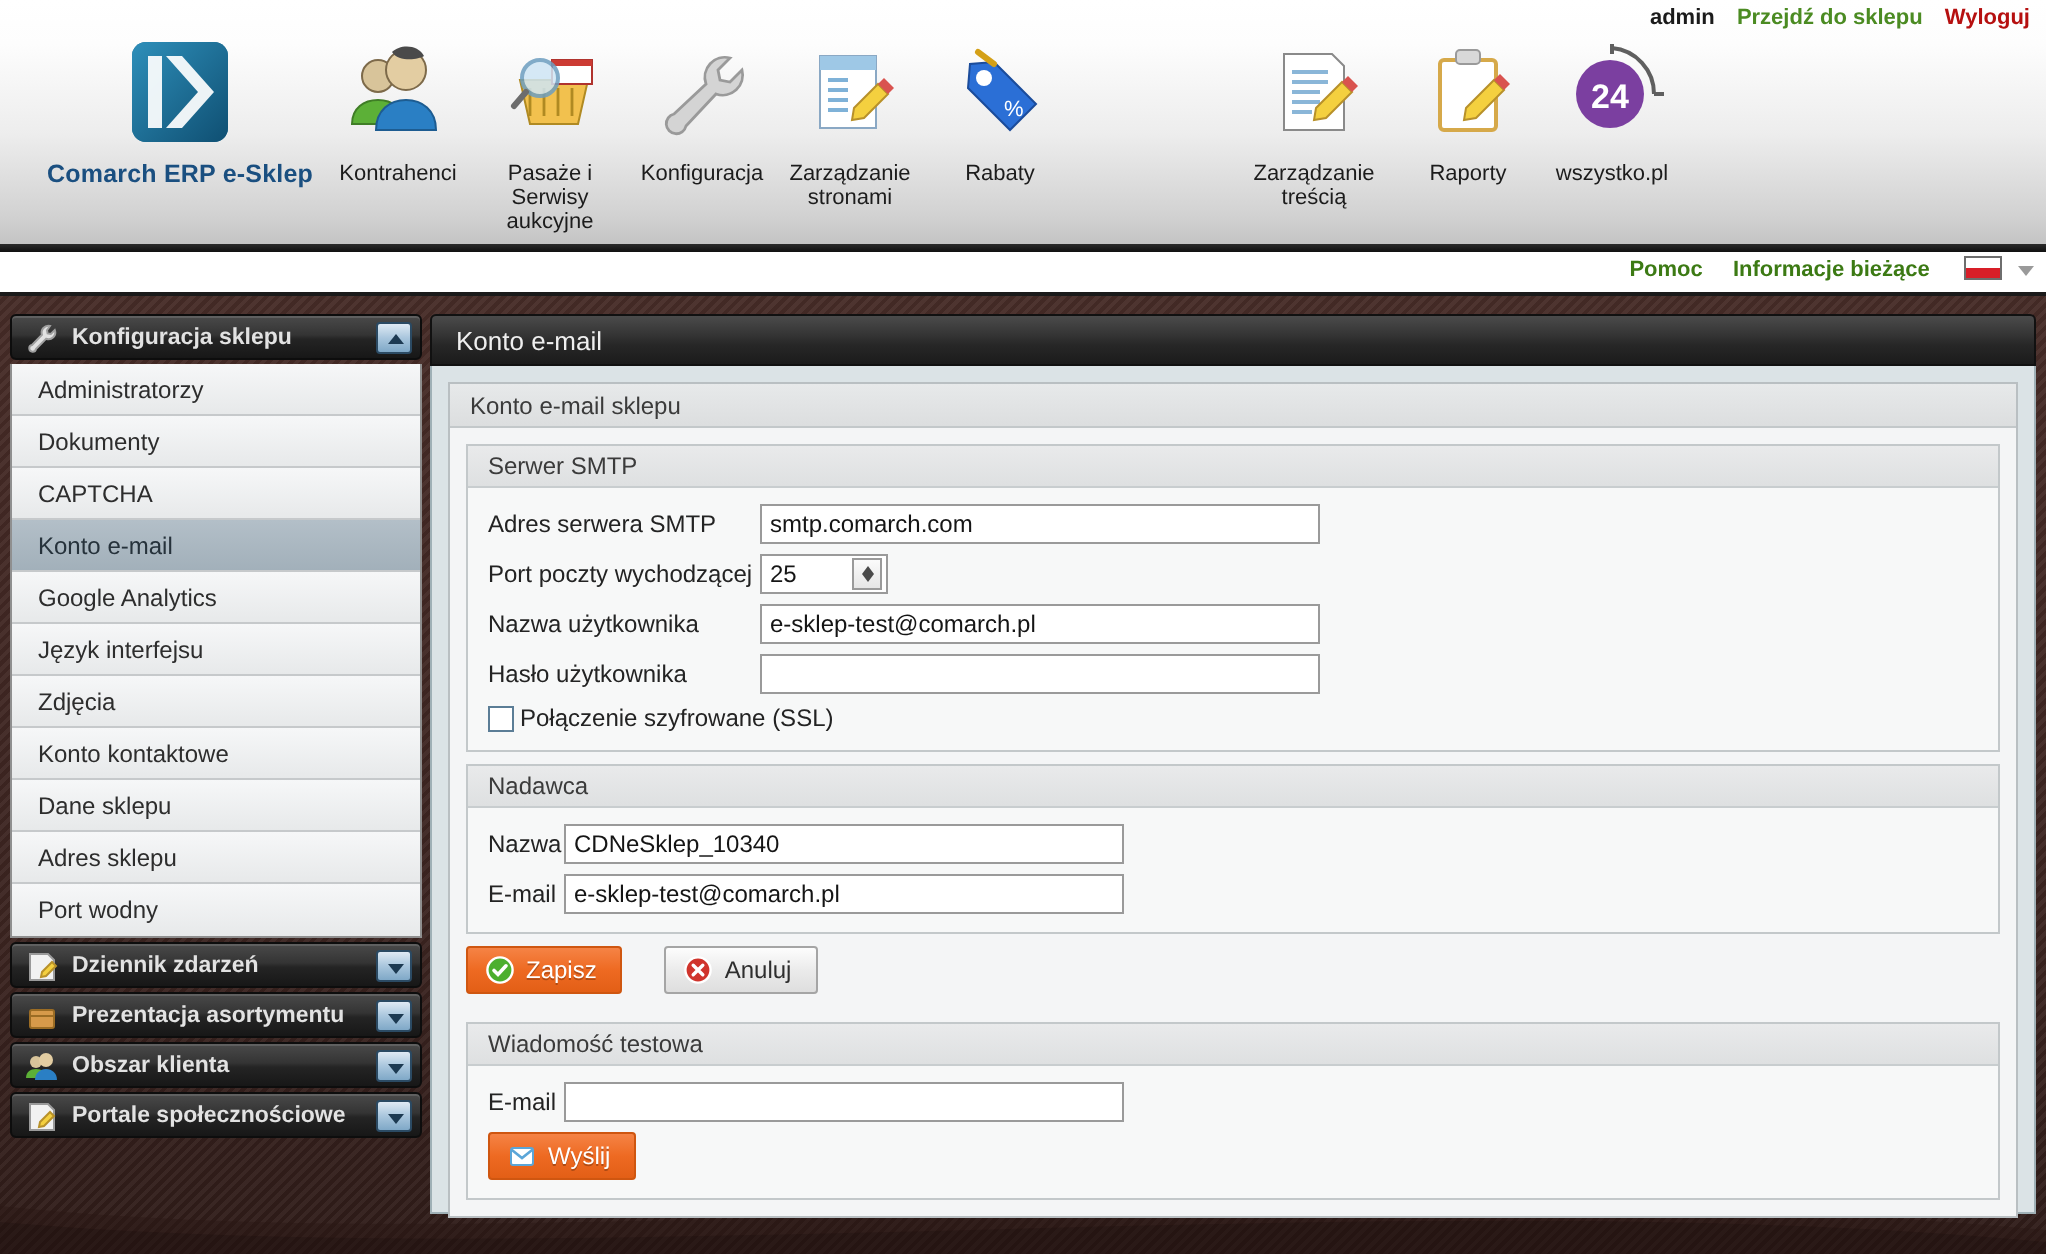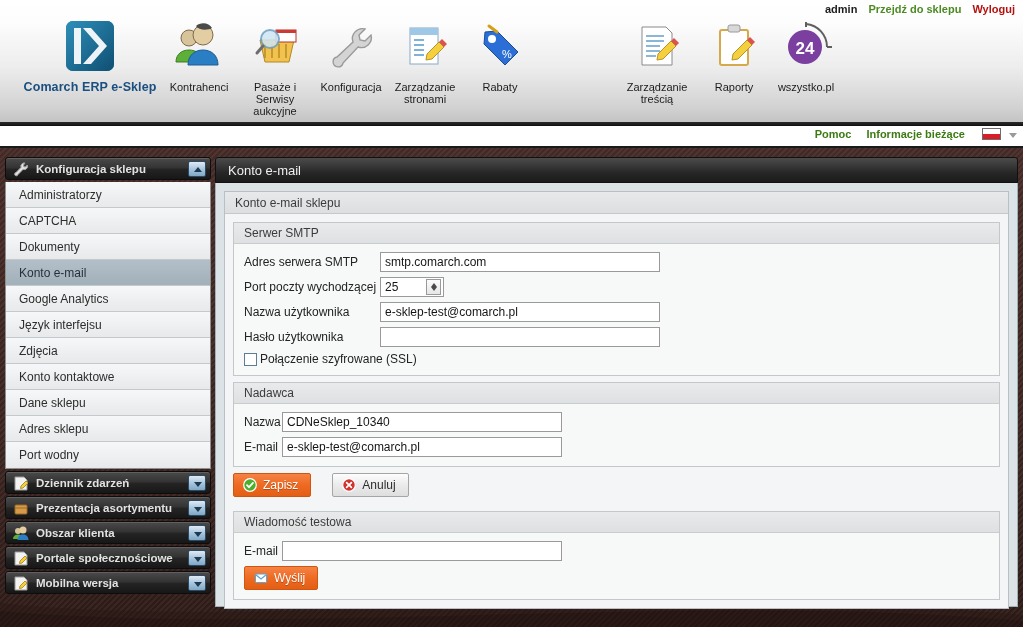--- a/index.html
+++ b/index.html
@@ -353,22 +353,22 @@
       <svg width="18" height="17" viewBox="0 0 18 17">
         <path d="M13 2a3.4 3.4 0 0 0-4 4.4L4 11.5a1.7 1.7 0 1 0 2 2l5-5.1A3.4 3.4 0 0 0 15.4 4l-2 2-1.6-.3-.3-1.6z" fill="#e2e2e2" stroke="#9f9f9f"></path>
       </svg>
     </span>
     <span>Konfiguracja sklepu</span>
     <span class="toggle"></span>
   </div>
 
   <div class="menu-list">
     <div class="menu-item">Administratorzy</div>
+    <div class="menu-item">Dokumenty</div>
     <div class="menu-item">CAPTCHA</div>
-    <div class="menu-item">Dokumenty</div>
     <div class="menu-item active">Konto e-mail</div>
     <div class="menu-item">Google Analytics</div>
     <div class="menu-item">Język interfejsu</div>
     <div class="menu-item">Zdjęcia</div>
     <div class="menu-item">Konto kontaktowe</div>
     <div class="menu-item">Dane sklepu</div>
     <div class="menu-item">Adres sklepu</div>
     <div class="menu-item">Port wodny</div>
   </div>
 
@@ -411,30 +411,20 @@
     <span class="phicon">
       <svg width="18" height="17" viewBox="0 0 18 17">
         <path d="M3 2h9l3 3v10H3z" fill="#f2f2f2" stroke="#9a9a9a"></path>
         <path d="M8 11l5-5 2 2-5 5-2.5.5z" fill="#f4d03f" stroke="#b8912a"></path>
       </svg>
     </span>
     <span>Portale społecznościowe</span>
     <span class="toggle down"></span>
   </div>
 
-  <div class="panel-head">
-    <span class="phicon">
-      <svg width="18" height="17" viewBox="0 0 18 17">
-        <path d="M3 2h9l3 3v10H3z" fill="#f2f2f2" stroke="#9a9a9a"></path>
-        <path d="M8 11l5-5 2 2-5 5-2.5.5z" fill="#f4d03f" stroke="#b8912a"></path>
-      </svg>
-    </span>
-    <span>Mobilna wersja</span>
-    <span class="toggle down"></span>
-  </div>
 
 </div>
 
 <div id="content">
 
   <div id="content-title">Konto e-mail</div>
 
   <div id="content-body">
 
     <div class="box">

